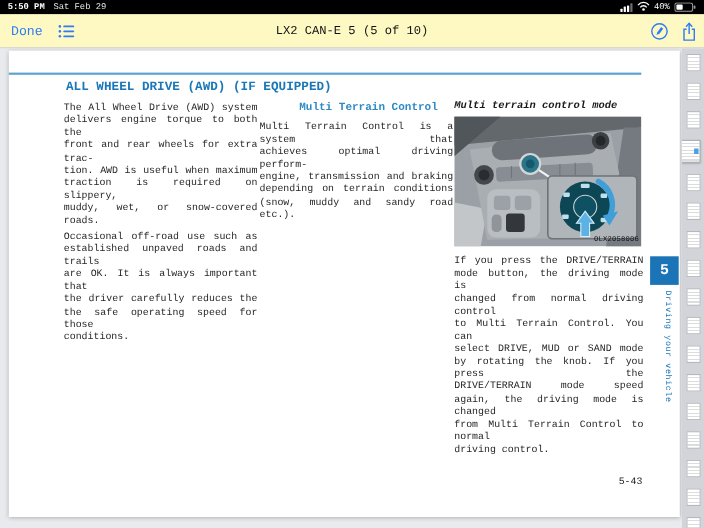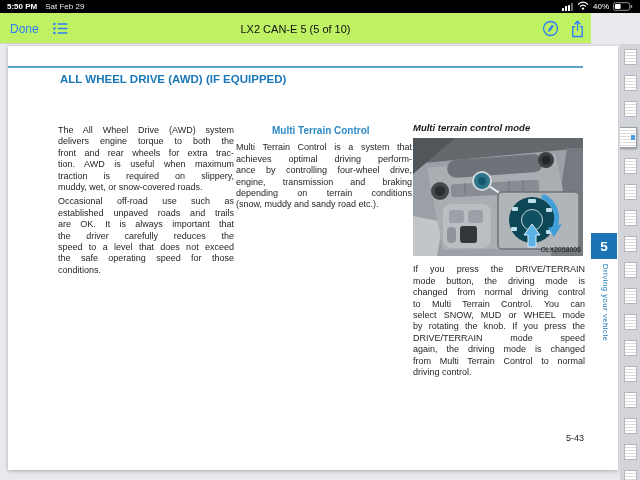--- a/index.html
+++ b/index.html
@@ -1,56 +1,56 @@
 <!DOCTYPE html>
 <html style="--ios-blue: #2e7cf6; --title-blue: #1a78b8; --subheading-blue: #2e8ac4; --rule-blue: #5da3cf; --chapter-tab-blue: #1a74b6;"><head>
 <meta charset="utf-8">
 <style>
   html,body{margin:0;padding:0;background:#000;}
   *{box-sizing:border-box;}
   .screen{position:relative;width:640px;height:480px;overflow:hidden;
-          font-family:Liberation Sans, sans-serif;background:#e9eaee;}
+          font-family:Liberation Mono, monospace;background:#e9eaee;}
 
   
   .status-bar{position:absolute;left:0;top:0;width:640px;height:13px;background:#000;
               color:#fff;font-size:8px;display:flex;align-items:center;justify-content:space-between;
               padding:0 7px;}
   .sb-left{display:flex;gap:8px;align-items:center;}
   .sb-time{font-weight:bold;}
   .sb-date{color:#e8e8e8;}
   .sb-right{display:flex;gap:4px;align-items:center;}
   .sig{display:flex;align-items:flex-end;gap:1px;height:8px;}
   .sig i{display:block;width:2px;background:#fff;border-radius:0.5px;}
   .sig i:nth-child(1){height:3px;}
   .sig i:nth-child(2){height:4.5px;}
   .sig i:nth-child(3){height:6px;}
   .sig i:nth-child(4){height:7.5px;background:#6e6e73;}
   .batt{display:flex;align-items:center;}
 
   
-  .toolbar{position:absolute;left:0;top:13px;width:591px;height:31px;background:#bef264;
+  .toolbar{position:absolute;left:0;top:13px;width:640px;height:31px;background:#fef9c3;
            border-bottom:1px solid #cfcfd4;}
   .tb-left{position:absolute;left:10px;top:0;height:31px;display:flex;align-items:center;gap:14px;}
   .done{background:none;border:none;padding:0;color:var(--ios-blue,#2e7cf6);
         font-size:12px;font-family:inherit;cursor:pointer;}
   .icon-btn{background:none;border:none;padding:0;cursor:pointer;display:flex;align-items:center;}
   .tb-title{position:absolute;left:0;right:0;top:0;height:31px;display:flex;align-items:center;
             justify-content:center;font-size:11px;color:#111;font-weight:500;pointer-events:none;}
   .tb-right{position:absolute;right:6px;top:0;height:31px;display:flex;align-items:center;gap:11px;}
 
   
   .content{position:absolute;left:0;top:44px;width:640px;height:332px;background:#e9eaee;}
   .page{position:absolute;left:8px;top:2px;width:610px;height:424px;background:#fff;
         box-shadow:0 1px 4px rgba(0,0,0,0.28);}
 
   .rule{position:absolute;left:0;top:20px;width:575px;height:2px;background:var(--rule-blue,#5da3cf);}
   .sec-title{position:absolute;left:52px;top:27px;margin:0;font-size:11.5px;font-weight:bold;
              color:var(--title-blue,#1a78b8);letter-spacing:0;}
 
-  .col{position:absolute;font-size:9px;line-height:11.4px;color:#262626;margin-top:32px;}
+  .col{position:absolute;font-size:9px;line-height:11.4px;color:#262626;}
   .col-left{left:50px;top:47px;width:176px;}
   .col-mid{left:228px;top:47px;width:176px;}
   .col-right{left:405px;top:44px;width:172px;}
   .para{margin:0;}
   .para + .para{margin-top:3px;}
   .jl{text-align:justify;text-align-last:justify;}
   .jl:last-child{text-align-last:left;}
   .sub-head{margin:0 0 6px 0;font-size:10px;font-weight:bold;color:var(--subheading-blue,#2e8ac4);padding-left:36px;}
   .fig-head{margin:0 0 5px 0;font-size:9.5px;font-weight:bold;font-style:italic;color:#1a1a1a;}
   .figure{position:relative;width:170px;height:118px;margin-bottom:8px;}
@@ -155,32 +155,30 @@
             <div class="jl">front and rear wheels for extra trac-</div>
             <div class="jl">tion. AWD is useful when maximum</div>
             <div class="jl">traction is required on slippery,</div>
             <div class="jl">muddy, wet, or snow-covered roads.</div>
           </div>
         <div class="para">
             <div class="jl">Occasional off-road use such as</div>
             <div class="jl">established unpaved roads and trails</div>
             <div class="jl">are OK. It is always important that</div>
             <div class="jl">the driver carefully reduces the</div>
-            <div class="jl">speed to a level that does not exceed</div>
             <div class="jl">the safe operating speed for those</div>
             <div class="jl">conditions.</div>
           </div>
       </div>
 
       <div class="col col-mid">
         <h2 class="sub-head">Multi Terrain Control</h2>
         <div class="para">
             <div class="jl">Multi Terrain Control is a system that</div>
             <div class="jl">achieves optimal driving perform-</div>
-            <div class="jl">ance by controlling four-wheel drive,</div>
             <div class="jl">engine, transmission and braking</div>
             <div class="jl">depending on terrain conditions</div>
             <div class="jl">(snow, muddy and sandy road etc.).</div>
           </div>
       </div>
 
       <div class="col col-right">
         <h3 class="fig-head">Multi terrain control mode</h3>
         <div class="figure">
           <svg width="170" height="118" viewBox="0 0 170 118">
@@ -220,21 +218,21 @@
             <polygon points="135,90 149,86 141,99" fill="#3f9fd8"></polygon>
             <path d="M111 97 L119 86 L127 97 L123 97 L123 109 L115 109 L115 97 Z" fill="#5cb2e4" stroke="#dceefa" stroke-width="1"></path>
           </svg>
           <span class="figcode">OLX2058006</span>
         </div>
         <div class="para">
             <div class="jl">If you press the DRIVE/TERRAIN</div>
             <div class="jl">mode button, the driving mode is</div>
             <div class="jl">changed from normal driving control</div>
             <div class="jl">to Multi Terrain Control. You can</div>
-            <div class="jl">select SNOW, MUD or WHEEL mode</div>
+            <div class="jl">select DRIVE, MUD or SAND mode</div>
             <div class="jl">by rotating the knob. If you press the</div>
             <div class="jl">DRIVE/TERRAIN mode speed</div>
             <div class="jl">again, the driving mode is changed</div>
             <div class="jl">from Multi Terrain Control to normal</div>
             <div class="jl">driving control.</div>
           </div>
       </div>
 
       <div class="pageno">5-43</div>
       <div class="chapter-tab">5</div>

